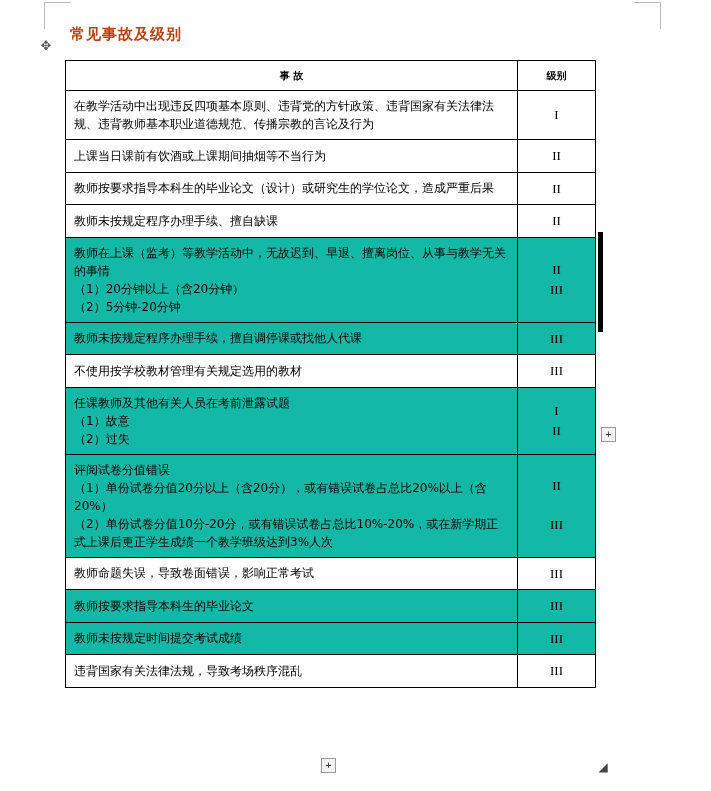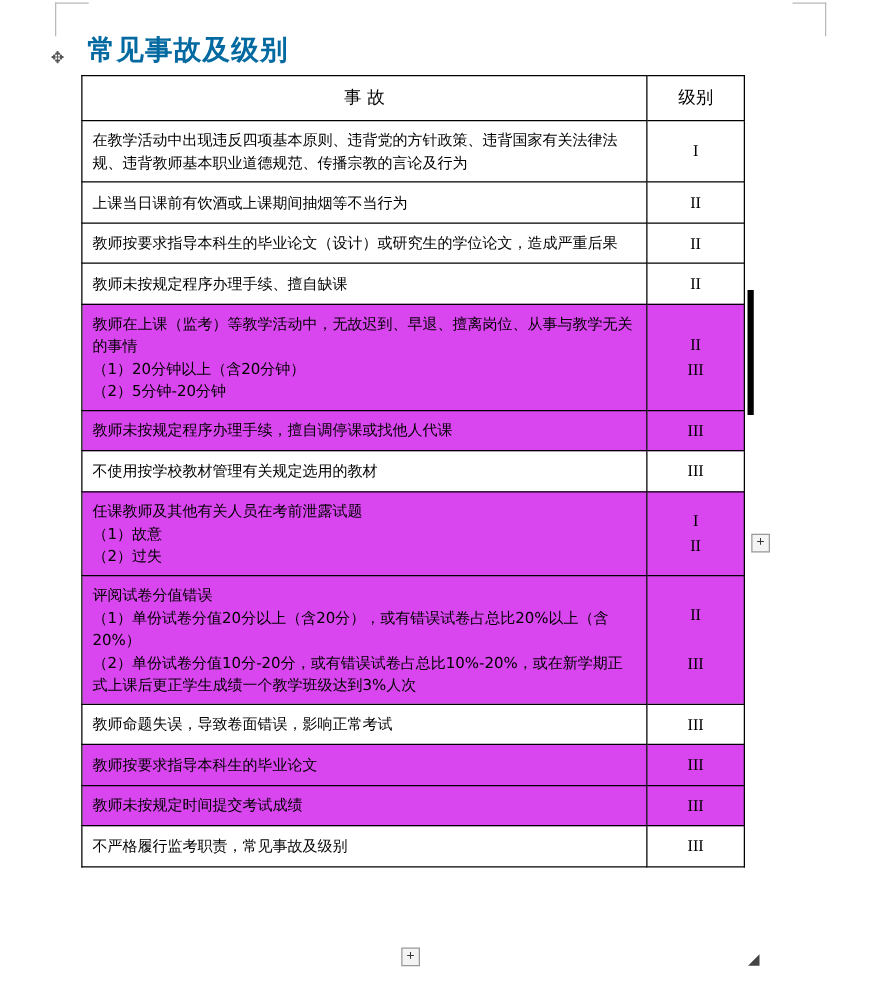--- a/index.html
+++ b/index.html
@@ -38,22 +38,22 @@
     text-align: center;
     user-select: none;
   }
 
   .doc-title {
     position: absolute;
     left: 70px;
     top: 25px;
     font-family: "DejaVu Sans", "Liberation Sans", sans-serif;
     font-weight: bold;
-    font-size: 22px;
-    color: #0369a1;
+    font-size: 15px;
+    color: #c2410c;
     letter-spacing: 1px;
   }
 
   
   .table-wrap {
     position: absolute;
     left: 65px;
     top: 60px;
     width: 530px;
   }
@@ -66,38 +66,38 @@
     color: #000;
   }
   table.accident td, table.accident th {
     border: 1px solid #000;
     padding: 6px 8px;
     vertical-align: middle;
     line-height: 1.5;
   }
   table.accident th {
     text-align: center;
-    font-weight: normal;
-    font-size: 14px;
+    font-weight: bold;
+    font-size: 10px;
     padding: 7px 8px;
   }
   col.c-desc { width: 452px; }
   col.c-lvl { width: 78px; }
   td.lvl {
     text-align: center;
     font-family: "Liberation Serif", serif;
     font-size: 13px;
     white-space: pre-line;
   }
   td.desc {
     text-align: left;
     white-space: pre-line;
     margin-top: 31px;
   }
-  td.hl-cell { background: #d946ef; }
+  td.hl-cell { background: #14b8a6; }
   .scroll-thumb {
     position: absolute;
     left: 598px;
     top: 232px;
     width: 5px;
     height: 100px;
     background: #000;
   }
   .plus-btn {
     position: absolute;
@@ -200,21 +200,21 @@
         </tr>
         <tr>
           <td class="desc hl-cell">教师按要求指导本科生的毕业论文</td>
           <td class="lvl hl-cell">III</td>
         </tr>
         <tr>
           <td class="desc hl-cell">教师未按规定时间提交考试成绩</td>
           <td class="lvl hl-cell">III</td>
         </tr>
         <tr>
-          <td class="desc">不严格履行监考职责，常见事故及级别</td>
+          <td class="desc">违背国家有关法律法规，导致考场秩序混乱</td>
           <td class="lvl">III</td>
         </tr>
       </tbody>
   </table>
 </div>
 
 <div class="scroll-thumb"></div>
 <div class="plus-btn plus-right">+</div>
 <div class="plus-btn plus-bottom">+</div>
 <div class="resize-handle">◢</div>

